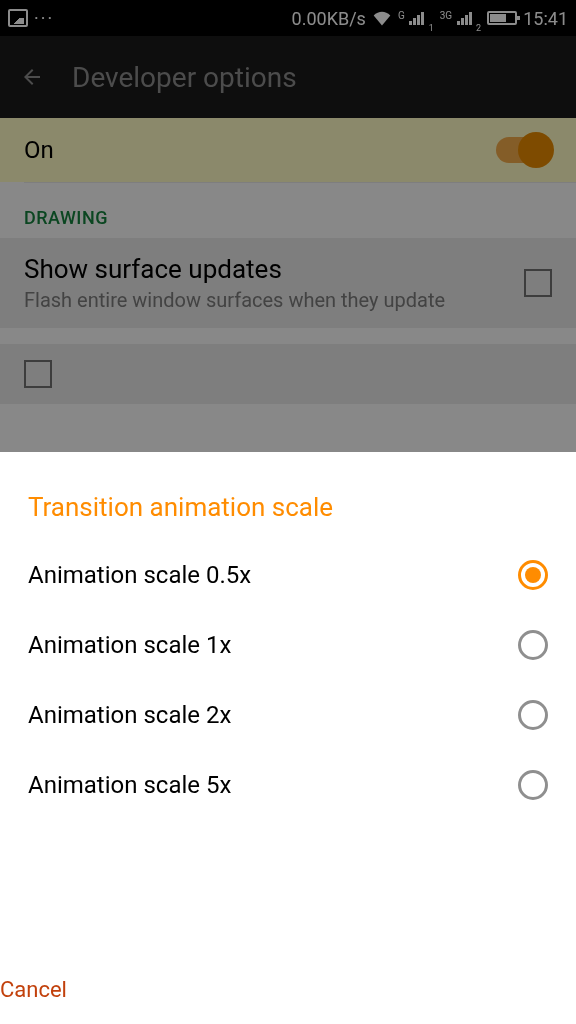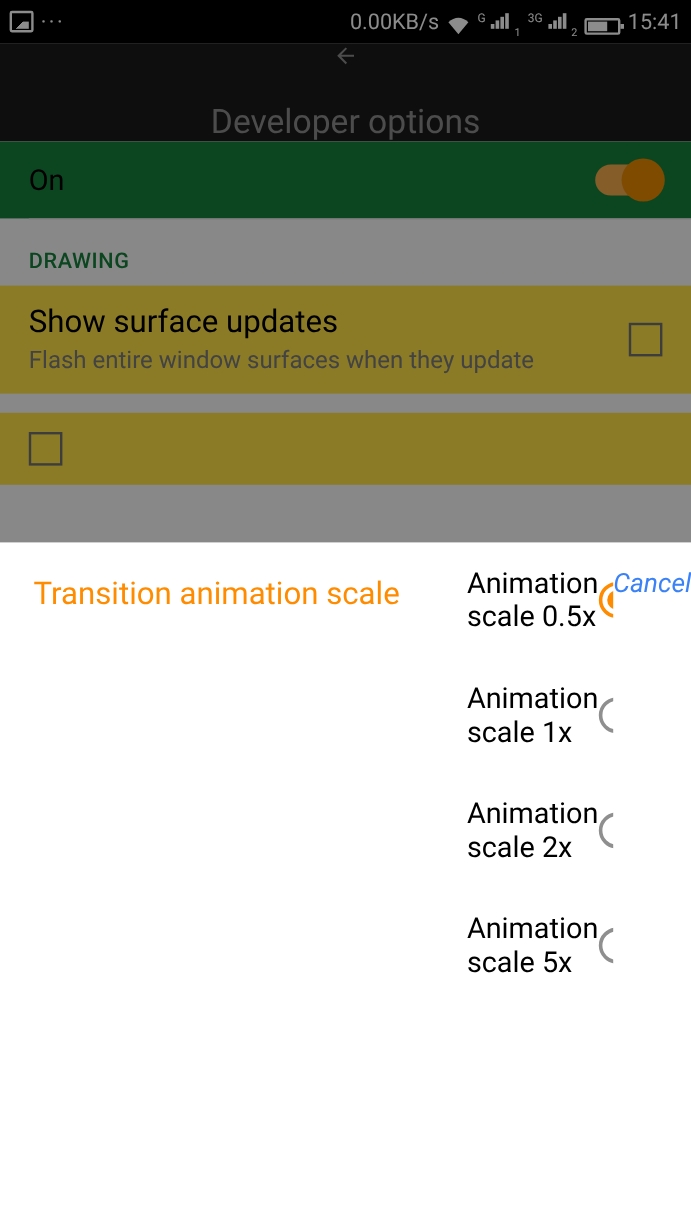--- a/index.html
+++ b/index.html
@@ -1,65 +1,65 @@
 <!DOCTYPE html>
 <html><head>
   <meta charset="utf-8">
   <style>
     * { margin: 0; padding: 0; box-sizing: border-box; font-family: -apple-system, Roboto, "Helvetica Neue", Arial, sans-serif; }
     html, body { width: 576px; height: 1024px; overflow: hidden; background: #fff; }
     .screen { position: relative; width: 576px; height: 1024px; }
     
     .status-bar { height: 36px; background: #000; color: #fff; display: flex; align-items: center; padding: 0 8px; font-size: 18px; }
     .status-left { display: flex; align-items: center; gap: 6px; }
-    .status-right { margin-left: auto; display: flex; align-items: flex-end; gap: 6px; font-size: 18px; }
+    .status-right { margin-left: auto; display: flex; align-items: center; gap: 6px; font-size: 18px; }
     .icon-picture { width: 20px; height: 18px; border: 2px solid #fff; border-radius: 2px; position: relative; }
     .icon-picture::after { content: ""; position: absolute; bottom: 1px; left: 2px; right: 2px; height: 6px; background: linear-gradient(135deg, transparent 40%, #fff 40%); }
     .dots { letter-spacing: 2px; }
     .signal { display: inline-flex; align-items: flex-end; gap: 1px; height: 16px; }
     .signal span { width: 3px; background: #fff; }
     .signal span:nth-child(1){height:4px}
     .signal span:nth-child(2){height:7px}
     .signal span:nth-child(3){height:10px}
     .signal span:nth-child(4){height:13px}
     .sim-badge { position: relative; }
     .sub { font-size: 9px; position: relative; top: 6px; }
     .battery { width: 30px; height: 14px; border: 2px solid #fff; border-radius: 2px; position: relative; }
     .battery::after { content:""; position:absolute; right:-5px; top:3px; width:3px; height:4px; background:#fff; }
     .battery-fill { position:absolute; left:1px; top:1px; bottom:1px; width:60%; background:#fff; }
     .sup { font-size: 10px; position: relative; top: -6px; }
     
-    .app-header { height: 82px; background: #1a1a1a; color: #8a8a8a; display: flex; align-items: center; padding: 0 20px; gap: 28px; font-size: 28px; flex-direction: column; }
+    .app-header { height: 82px; background: #1a1a1a; color: #8a8a8a; display: flex; align-items: center; padding: 0 20px; gap: 28px; font-size: 28px; }
     .back-arrow { width: 24px; height: 24px; color: #8a8a8a; }
     .header-title { font-weight: 400; }
     
     .content { background: #f7f7f7; }
-    .row { background: #15803d; padding: 18px 24px; display: flex; align-items: center; }
+    .row { background: #fef9c3; padding: 18px 24px; display: flex; align-items: center; }
     .row .label { flex: 1; color: #000; font-size: 24px; }
     .toggle { width: 56px; height: 26px; background: #f1a94a; border-radius: 13px; position: relative; }
     .toggle-knob { position: absolute; right: -2px; top: -5px; width: 36px; height: 36px; background: #e58900; border-radius: 50%; }
     .section-title { padding: 24px 24px 10px; color: #15803d; font-size: 18px; font-weight: 500; letter-spacing: 0.5px; }
-    .setting-row { background: #fde047; padding: 16px 24px; display: flex; align-items: center; }
+    .setting-row { background: #e5e5e5; padding: 16px 24px; display: flex; align-items: center; }
     .setting-text { flex: 1; }
     .setting-title { font-size: 26px; color: #000; margin-bottom: 4px; }
     .setting-sub { font-size: 20px; color: #7a7a7a; }
     .checkbox { width: 28px; height: 28px; border: 2px solid #6f6f6f; }
     .divider { height: 1px; background: #e5e5e5; margin-left: 24px; }
     
     .overlay { position: absolute; top: 0; left: 0; right: 0; bottom: 0; background: rgba(0,0,0,0.45); }
     
-    .dialog { position: absolute; left: 0; right: 0; bottom: 0; top: 452px; background: #fff; padding: 0 0 0 0; display: flex; }
+    .dialog { position: absolute; left: 0; right: 0; bottom: 0; top: 452px; background: #fff; padding: 12px 0 0 0; display: flex; flex-direction: column; }
     .dialog-title { color: #ff8c00; font-size: 26px; padding: 28px 28px 18px; font-weight: 400; }
     .option-list { flex: 1; overflow: hidden; }
     .option { display: flex; align-items: center; padding: 20px 28px; }
     .option-label { flex: 1; font-size: 24px; color: #000; }
     .radio { width: 30px; height: 30px; border: 3px solid #8f8f8f; border-radius: 50%; position: relative; flex-shrink: 0; }
     .radio.selected { border-color: #ff8c00; }
     .radio.selected::after { content:""; position:absolute; top:4px; left:4px; right:4px; bottom:4px; background:#ff8c00; border-radius:50%; }
-    .dialog-footer { text-align: center; padding: 22px 0 22px; font-size: 22px; color: #3b82f6; border-top: 0; font-style: italic; }
+    .dialog-footer { text-align: left; padding: 22px 0 22px; font-size: 22px; color: #c2410c; border-top: 0; }
   </style>
 </head>
 <body>
 
 <div class="screen">
 
   <div class="status-bar">
     <div class="status-left">
       <span class="icon-picture"></span>
       <span class="dots">···</span>

